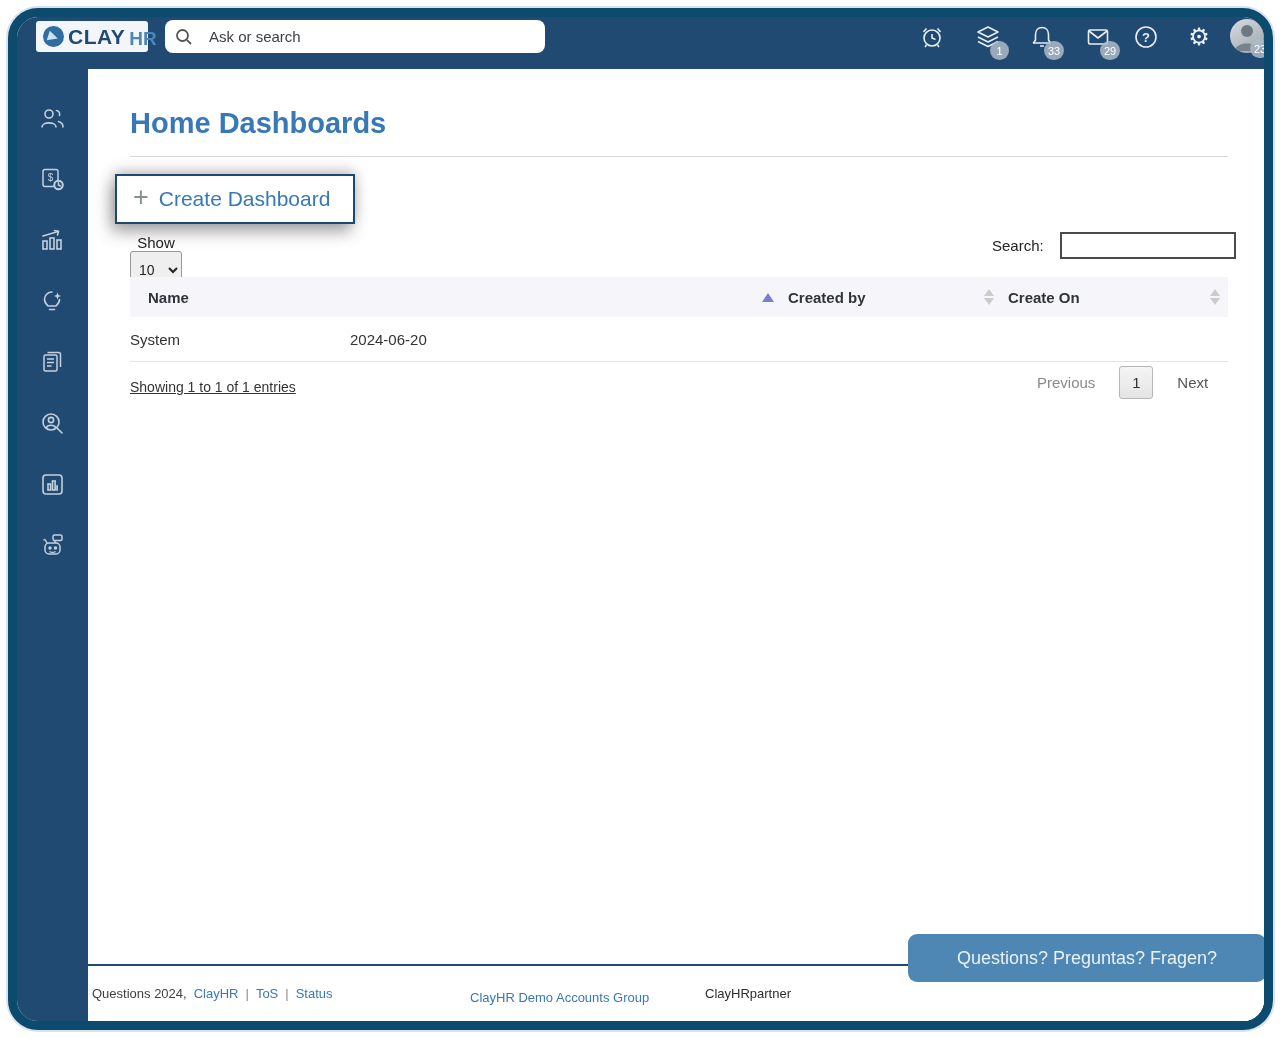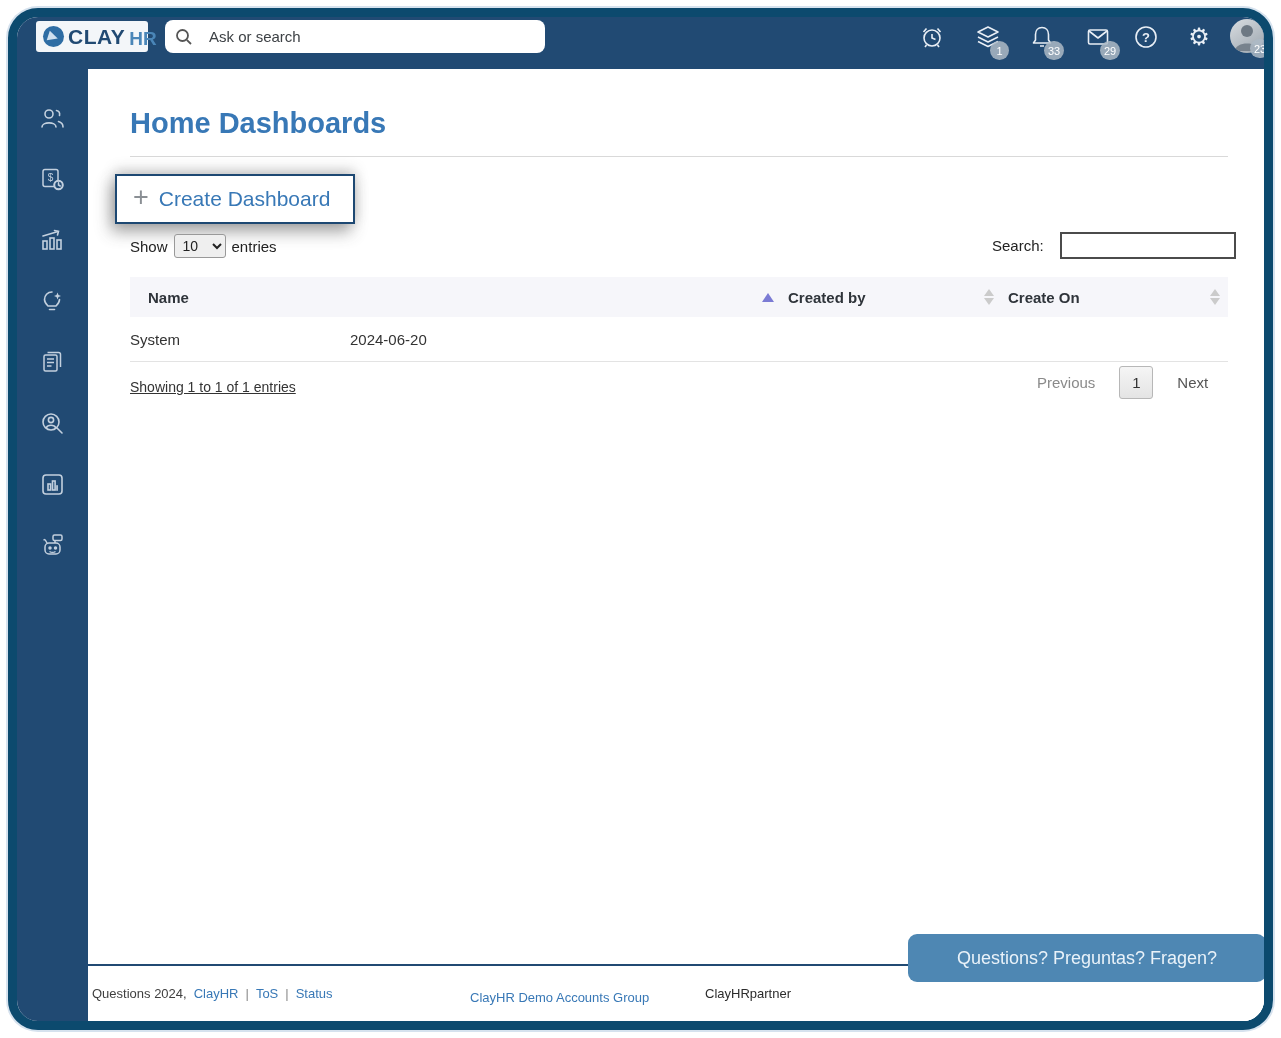--- a/index.html
+++ b/index.html
@@ -64,22 +64,22 @@
   .title-rule { position:absolute; left:42px; top:62px; width:1098px; height:1px; background:#d9d9d9; }
 
   .create-btn {
     position:absolute; left:27px; top:80px; width:240px; height:50px;
     background:#fff; border:2px solid #1d4872; display:flex; align-items:center; padding-left:16px; gap:10px;
     cursor:pointer; box-shadow:-4px 8px 16px rgba(60,60,60,.45), 0 -4px 12px rgba(60,60,60,.25);
   }
   .create-plus { font-size:27px; color:#8a8f94; font-weight:300; line-height:1; margin-top:-3px; }
   .create-label { font-size:21px; color:#3878b6; }
 
-  .show-row { position:absolute; left:42px; top:140px; display:flex; align-items:center; gap:6px; font-size:15px; color:#222; }
-  .show-select { font-size:14px; padding:2px 4px; border:1px solid #999; border-radius:3px; color:#222; width:52px; font-family:inherit; }
+  .show-row { position:absolute; left:42px; top:140px; display:flex; align-items:center; font-size:15px; color:#222;flex-direction:column; }
+  .show-select { font-size:14px; padding:9px 4px; border:1px solid #999; border-radius:3px; color:#222; width:52px; font-family:inherit; }
 
   .search-row { position:absolute; left:904px; top:138px; display:flex; align-items:center; gap:16px; font-size:15px; color:#222; }
   .table-search { width:176px; height:27px; border:2px solid #4b4b4b; font-size:14px; padding:0 6px; font-family:inherit; }
 
   .table { position:absolute; left:42px; top:183px; width:1098px; }
   .t-head { display:flex; background:#f6f6fa; height:40px; align-items:center; font-size:15px; font-weight:700; color:#2f343a; }
   .t-row { display:flex; height:45px; align-items:center; font-size:15px; color:#333; border-bottom:1px solid #e3e3e3; }
   .col-name { width:658px; display:flex; align-items:center; justify-content:space-between; padding:0 14px 0 18px; }
   .col-by { width:220px; display:flex; align-items:center; justify-content:space-between; padding-right:14px; }
   .col-on { width:220px; display:flex; align-items:center; justify-content:space-between; padding-right:8px; }

